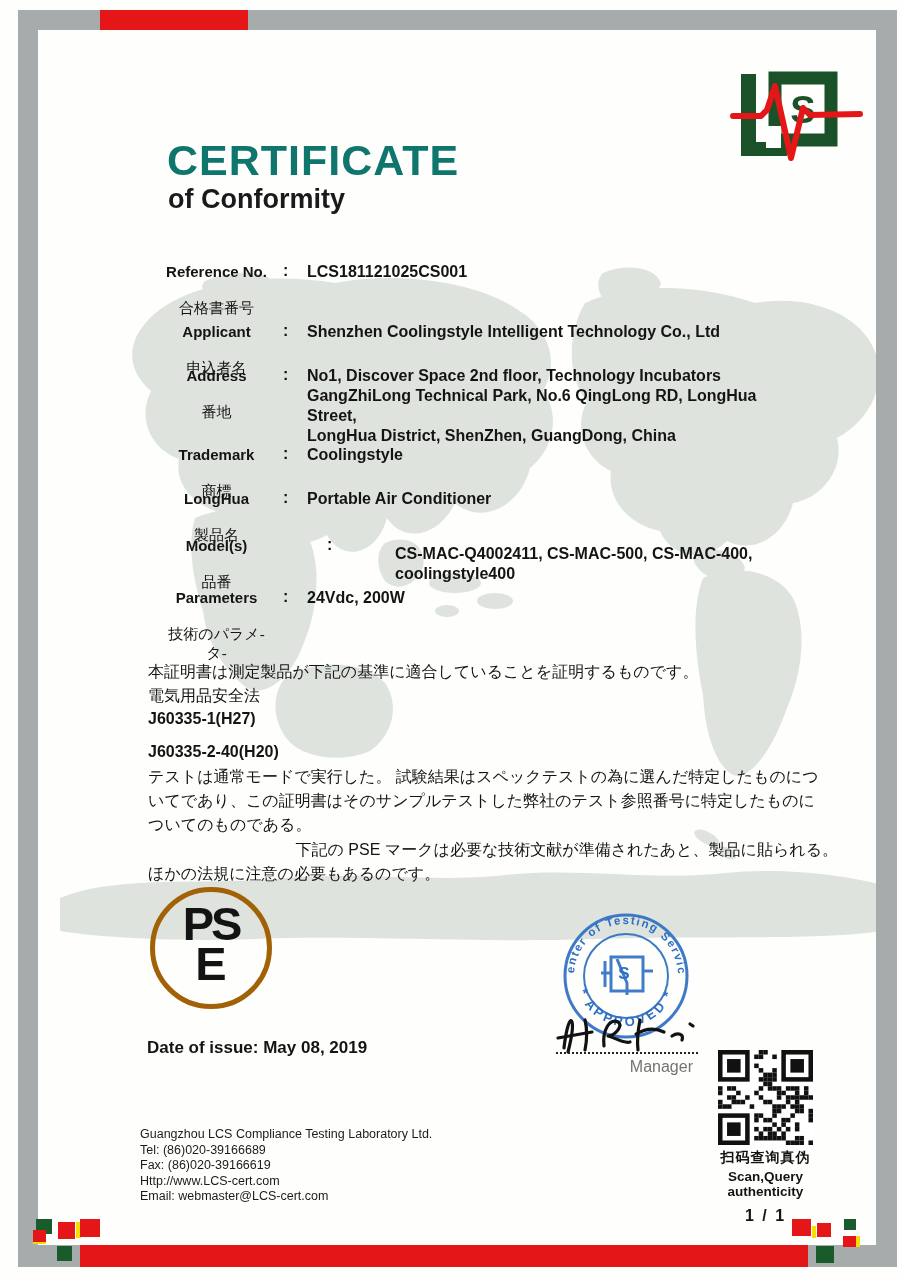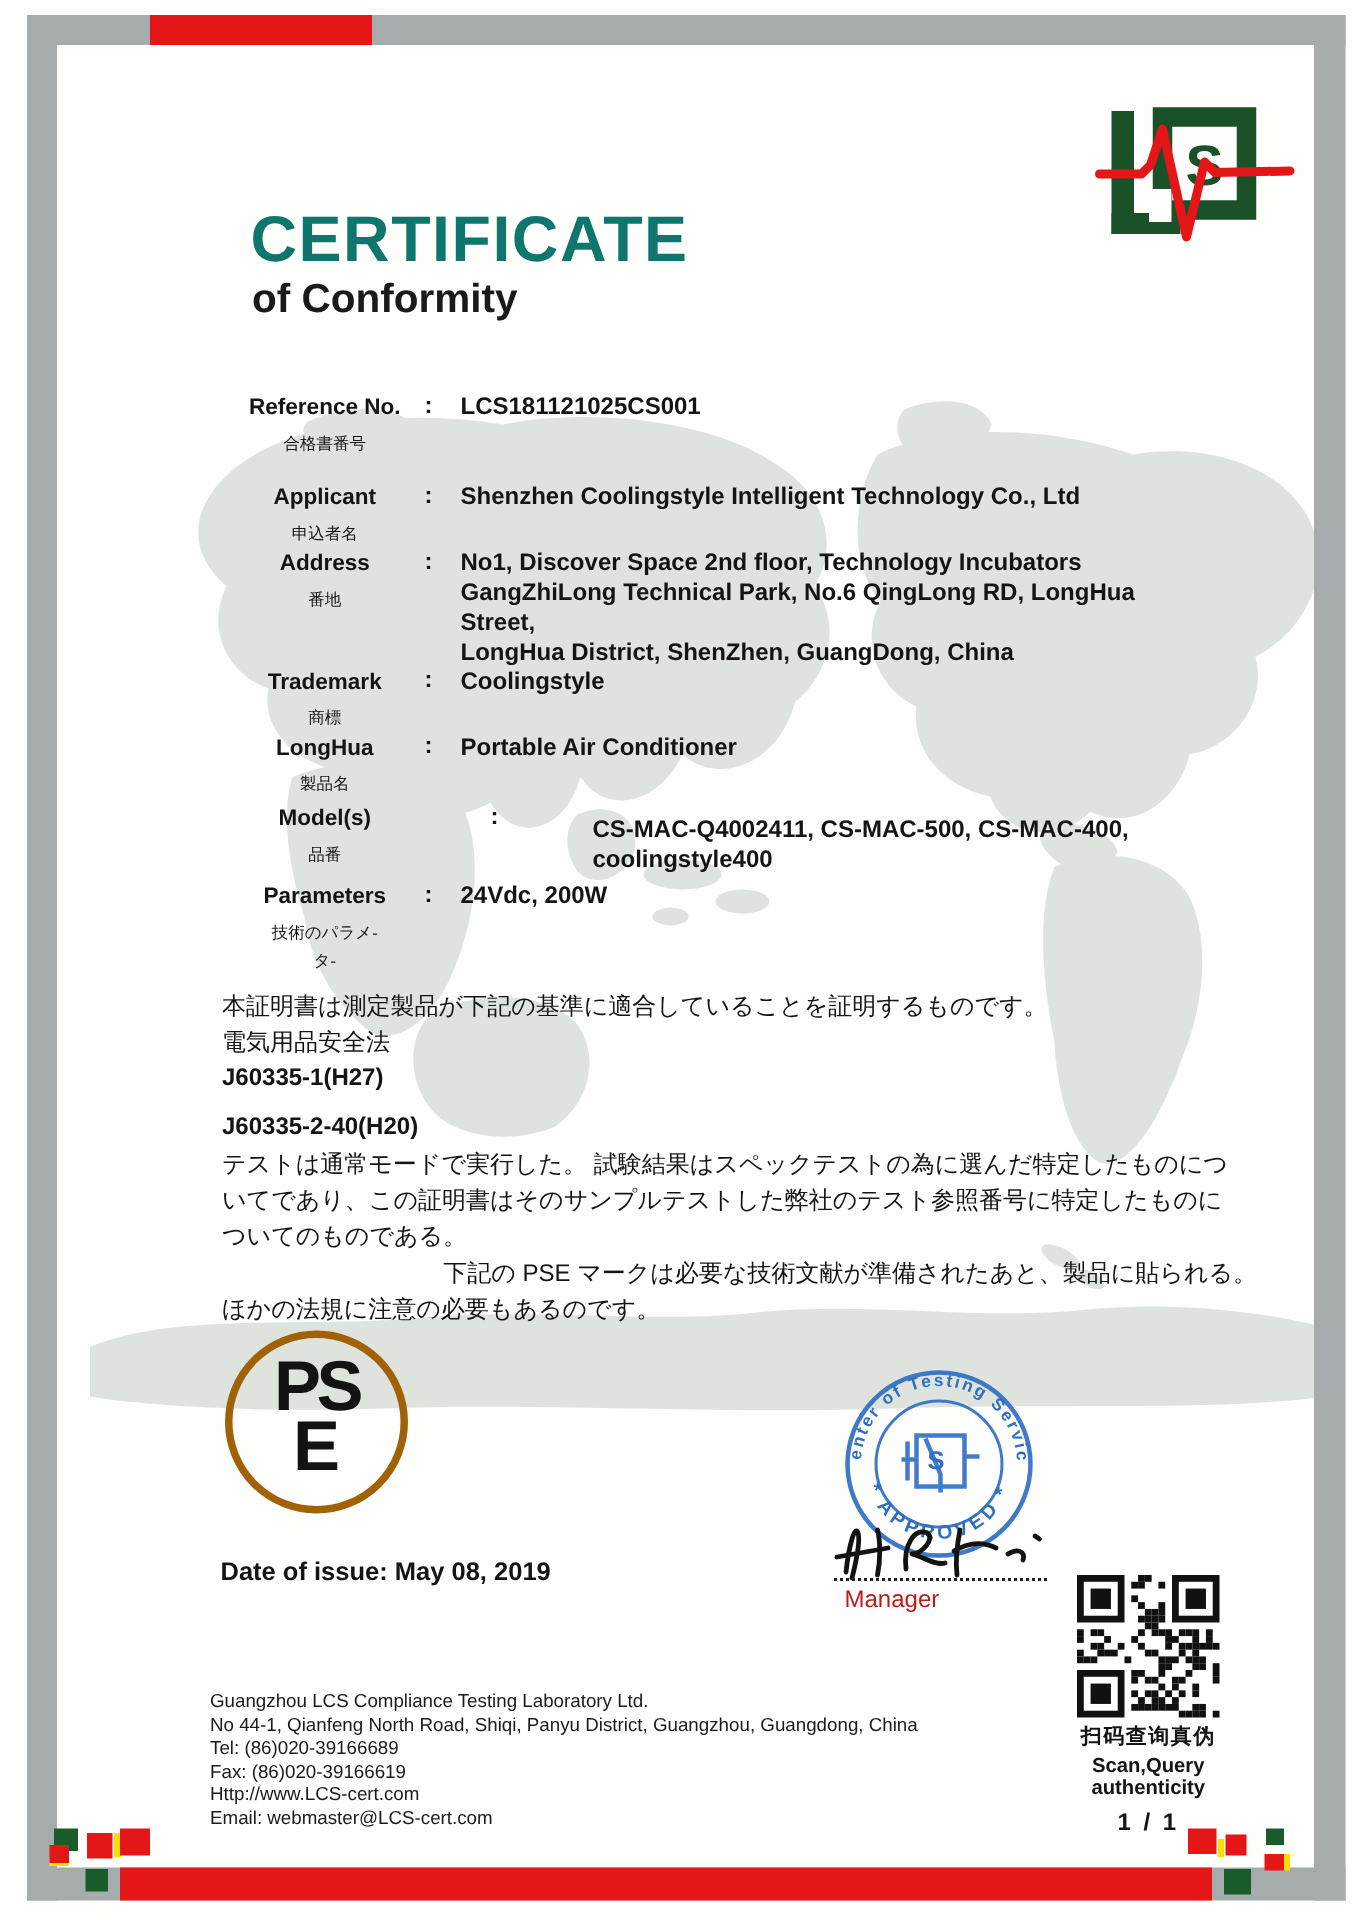--- a/index.html
+++ b/index.html
@@ -14,34 +14,34 @@
   
   .bar{position:absolute;background:var(--gray);}
   .accent{position:absolute;}
   
   .title{position:absolute;left:167px;top:136px;font-size:43px;font-weight:bold;letter-spacing:1px;color:#0f766e;}
   .subtitle{position:absolute;left:168px;top:184px;font-size:27px;font-weight:bold;color:#1a1a1a;}
   
   .frow{position:absolute;left:150px;width:660px;display:flex;align-items:flex-start;}
   .fl{width:133px;flex:none;text-align:center;}
   .fl .en{font-weight:bold;font-size:15px;line-height:19px;}
-  .fl .jp{font-size:11px;line-height:19px;margin-top:6px;white-space:pre-line;font-family:Liberation Serif, serif;}
+  .fl .jp{font-size:15px;line-height:19px;margin-top:18px;white-space:pre-line;font-family:Liberation Serif, serif;}
   .fc{width:24px;flex:none;font-weight:bold;font-size:16px;}
   .fv{font-weight:bold;font-size:16px;line-height:20px;white-space:pre-line;}
   
   .stmt{position:absolute;left:148px;width:690px;font-size:16px;line-height:23px;white-space:pre-line;}
   .stmt.b{font-weight:bold;}
   
   .pse{position:absolute;left:150px;top:887px;width:112px;height:112px;border:5px solid #a16207;
        border-radius:50%;text-align:center;}
   .pse .l1{font-size:47px;font-weight:bold;letter-spacing:-3px;line-height:44px;margin-top:10px;color:#131313;}
   .pse .l2{font-size:47px;font-weight:bold;line-height:40px;margin-top:-2px;color:#131313;}
   
   .dotline{position:absolute;left:556px;top:1052px;width:142px;border-bottom:2px dotted #222;}
-  .manager{position:absolute;left:563px;top:1058px;width:130px;text-align:left;font-size:16px;color:#b91c1c;}
+  .manager{position:absolute;left:563px;top:1058px;width:130px;text-align:right;font-size:16px;color:#737373;}
   .date{position:absolute;left:147px;top:1038px;font-size:17px;font-weight:bold;}
   
   .footer{position:absolute;left:140px;top:1127px;font-size:12.5px;line-height:15.5px;color:#1b1b1b;}
   .footer .cols{display:flex;flex-direction:column;}
   .footer .c1{width:170px;flex:none;}
   
   .qrblock{position:absolute;left:698px;top:1050px;width:135px;text-align:center;}
   .qrblock svg{display:block;margin:0 auto;}
   .qrcap1{font-size:14px;font-weight:bold;margin-top:4px;letter-spacing:1px;}
   .qrcap2{font-size:13.5px;font-weight:bold;margin-top:2px;}
@@ -231,21 +231,20 @@
       <path d="M138,18 L141,20"></path>
     </g>
   </svg>
   <div class="dotline"></div>
   <div class="manager">Manager</div>
 
   <div class="date">Date of issue: May 08, 2019</div>
 
   <div class="footer">
     <div>Guangzhou LCS Compliance Testing Laboratory Ltd.</div>
-    <div>No 44-1, Qianfeng North Road, Shiqi, Panyu District, Guangzhou, Guangdong, China</div>
     <div class="cols">
       <span class="c1">Tel: (86)020-39166689</span>
       <span>Fax: (86)020-39166619</span>
     </div>
     <div class="cols">
       <span class="c1">Http://www.LCS-cert.com</span>
       <span>Email: webmaster@LCS-cert.com</span>
     </div>
   </div>
 

